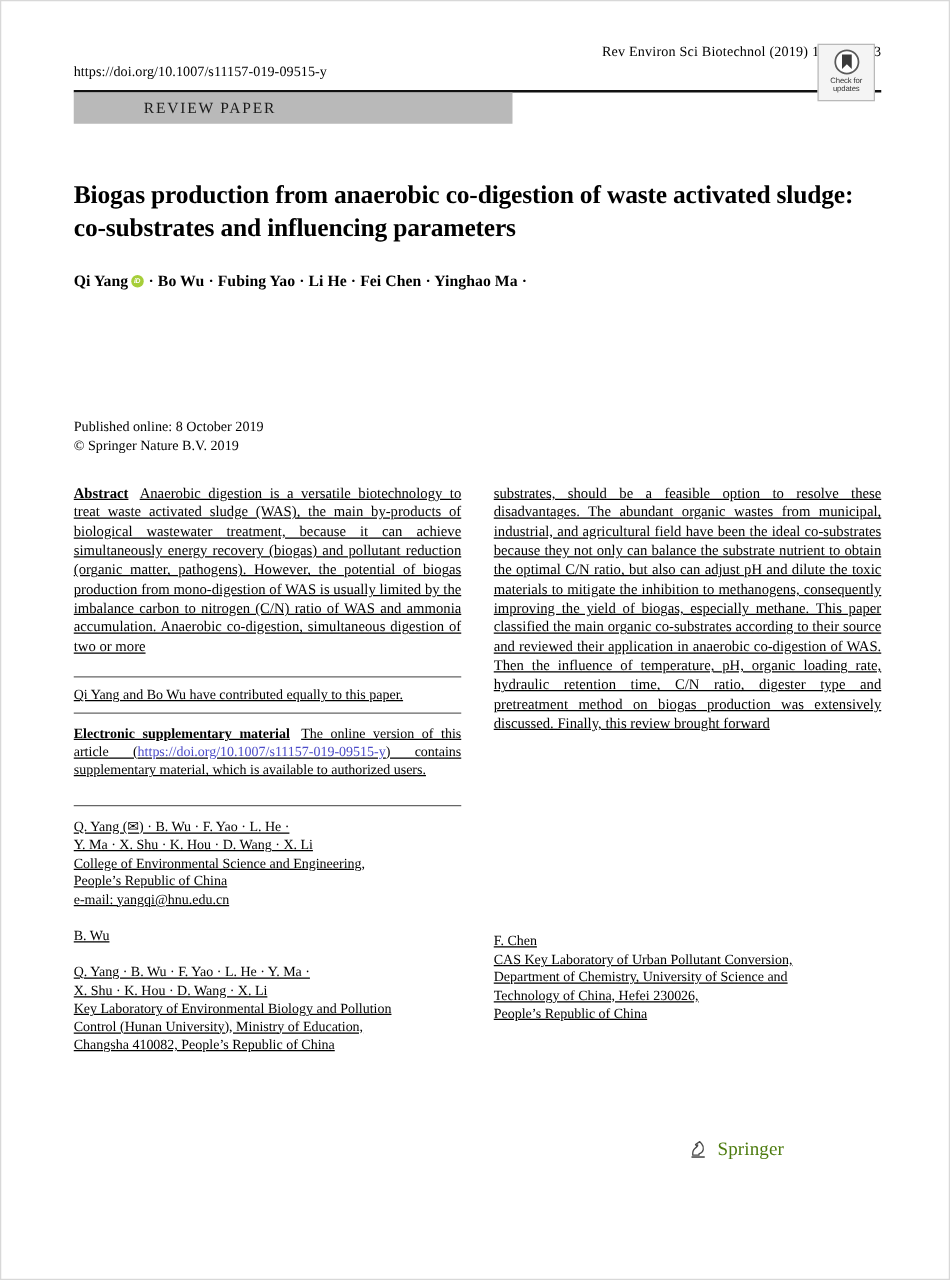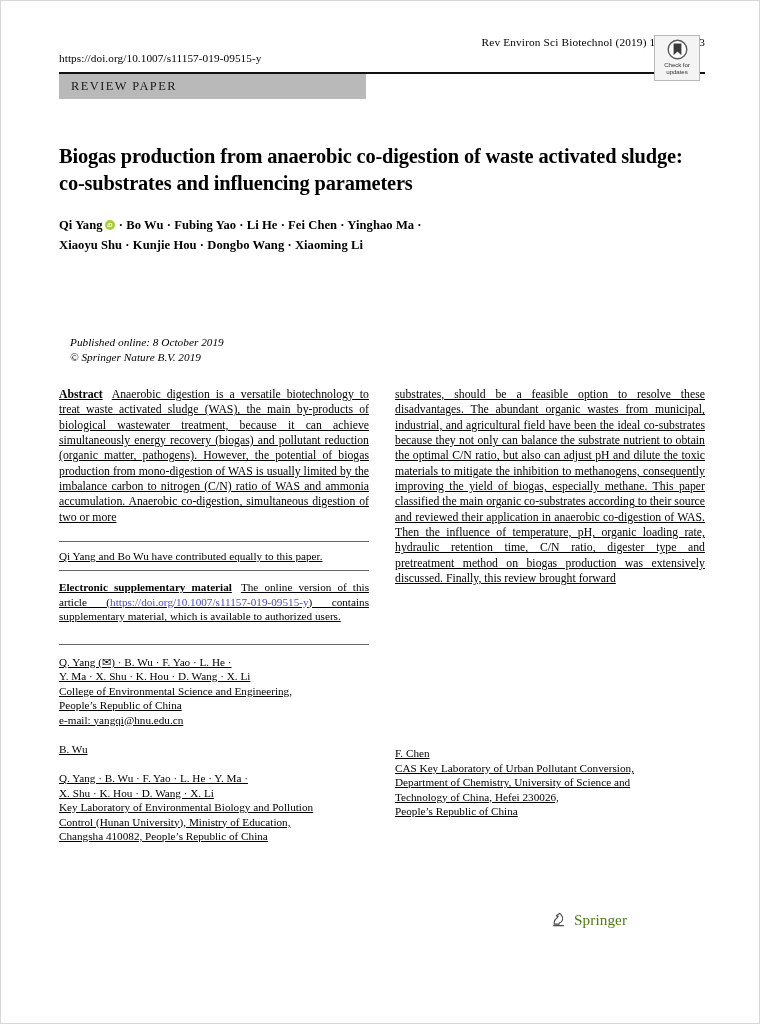--- a/index.html
+++ b/index.html
@@ -72,20 +72,21 @@
     width: 646px;
   }
 
   .review-banner {
     margin-top: 0px;
     width: 307px;
     height: 25px;
     background: #b9b9b9;
     display: flex;
     align-items: center;
+    padding-left: 44px;
   }
   .review-banner span {
     font-family: "Liberation Serif", serif;
     font-size: 12.4px;
     letter-spacing: 1.45px;
     padding-left: 12px;
     color: #1a1a1a;
   }
 
   
@@ -131,25 +132,24 @@
     font-style: italic;
     color: #ffffff;
     line-height: 10.2px;
     text-align: center;
     letter-spacing: -0.2px;
   }
 
   
   .pubinfo {
     position: absolute;
-    left: 11px;
+    left: 0;
     top: 300px;
     font-size: 11.3px;
     line-height: 14.5px;
-    font-style: italic;
   }
 
   
   .columns {
     position: absolute;
     left: 0;
     top: 352px;
     width: 646px;
     display: flex;
     justify-content: space-between;
@@ -245,21 +245,20 @@
     <div class="header-rule"></div>
 
     <div class="review-banner">
       <span>REVIEW PAPER</span>
     </div>
 
     <div class="title">Biogas production from anaerobic co-digestion of waste activated sludge: co-substrates and influencing parameters</div>
 
     <div class="authors">
       <span>Qi Yang</span><span class="orcid"></span><span> · Bo Wu · Fubing Yao · Li He · Fei Chen · Yinghao Ma ·</span><br>
-      <span>Xiaoyu Shu · Kunjie Hou · Dongbo Wang · Xiaoming Li</span>
     </div>
 
     <div class="pubinfo">
       <div>Published online: 8 October 2019</div>
       <div>© Springer Nature B.V. 2019</div>
     </div>
 
     <div class="columns">
 
       <div class="col">

